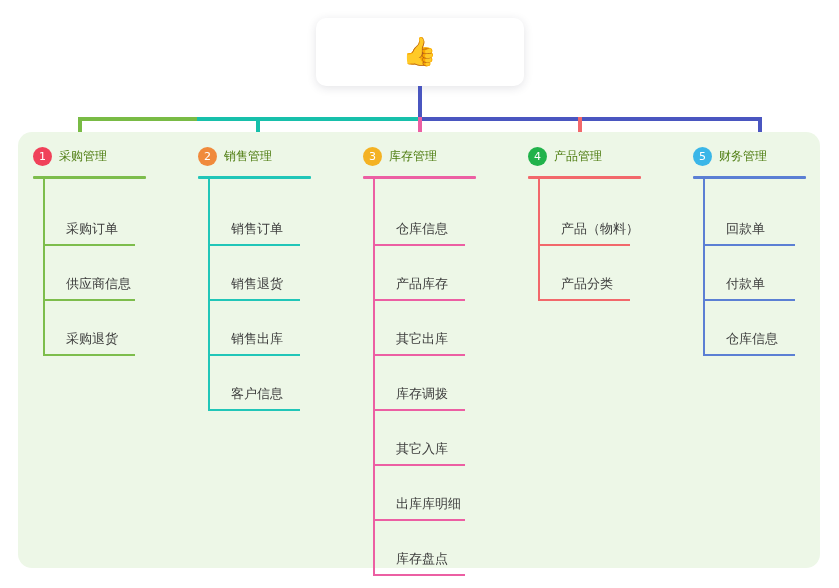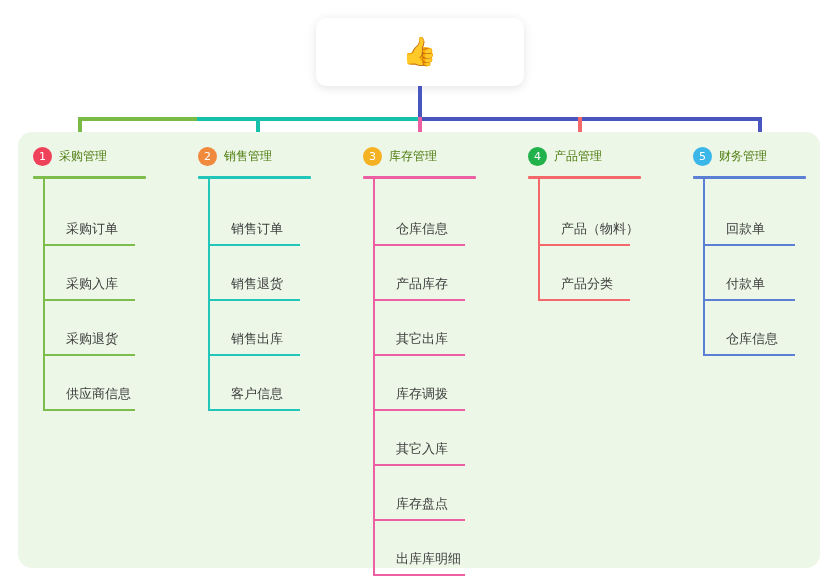--- a/index.html
+++ b/index.html
@@ -176,31 +176,27 @@
       <span class="col-title">采购管理</span>
     </div>
     <div class="header-rule" style="background: rgb(125, 189, 76);"></div>
     <div class="leaves">
       <div class="trunk" style="background: rgb(125, 189, 76);"></div>
       <div class="leaf">
         <span class="leaf-label">采购订单</span>
         <span class="leaf-rule" style="background: rgb(125, 189, 76);"></span>
       </div>
       <div class="leaf">
-        <span class="leaf-label">采购入库</span>
+        <span class="leaf-label">供应商信息</span>
         <span class="leaf-rule" style="background: rgb(125, 189, 76);"></span>
       </div>
       <div class="leaf">
         <span class="leaf-label">采购退货</span>
         <span class="leaf-rule" style="background: rgb(125, 189, 76);"></span>
       </div>
-      <div class="leaf">
-        <span class="leaf-label">供应商信息</span>
-        <span class="leaf-rule" style="background: rgb(125, 189, 76);"></span>
-      </div>
     </div>
   </div>
 
   <div class="column col-2">
     <div class="col-header">
       <span class="badge" style="background: rgb(240, 138, 60);">2</span>
       <span class="col-title">销售管理</span>
     </div>
     <div class="header-rule" style="background: rgb(33, 198, 184);"></div>
     <div class="leaves">
@@ -246,25 +242,25 @@
       </div>
       <div class="leaf">
         <span class="leaf-label">库存调拨</span>
         <span class="leaf-rule" style="background: rgb(236, 95, 163);"></span>
       </div>
       <div class="leaf">
         <span class="leaf-label">其它入库</span>
         <span class="leaf-rule" style="background: rgb(236, 95, 163);"></span>
       </div>
       <div class="leaf">
+        <span class="leaf-label">出库库明细</span>
+        <span class="leaf-rule" style="background: rgb(236, 95, 163);"></span>
+      </div>
+      <div class="leaf">
         <span class="leaf-label">库存盘点</span>
-        <span class="leaf-rule" style="background: rgb(236, 95, 163);"></span>
-      </div>
-      <div class="leaf">
-        <span class="leaf-label">出库库明细</span>
         <span class="leaf-rule" style="background: rgb(236, 95, 163);"></span>
       </div>
     </div>
   </div>
 
   <div class="column col-4">
     <div class="col-header">
       <span class="badge" style="background: rgb(33, 178, 75);">4</span>
       <span class="col-title">产品管理</span>
     </div>

